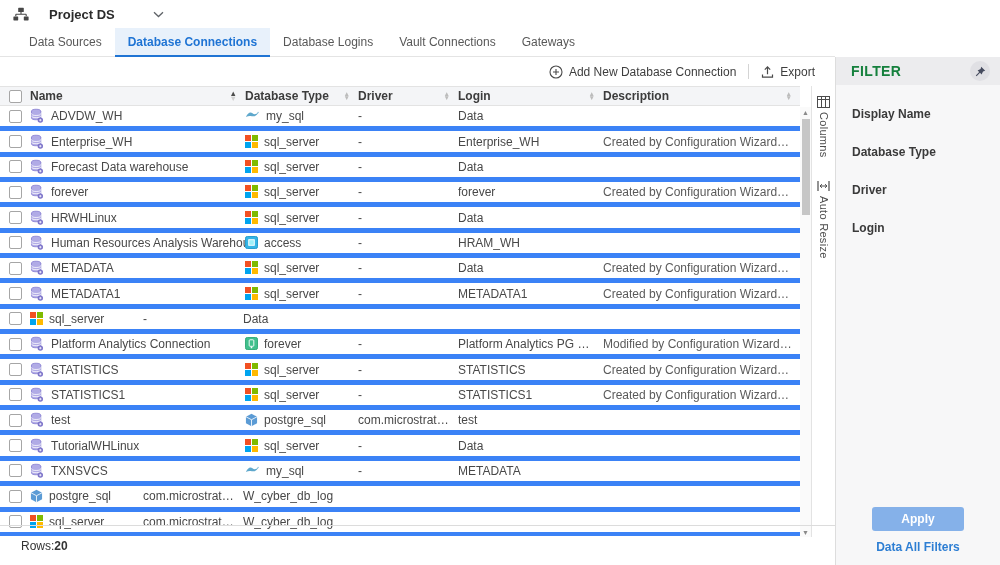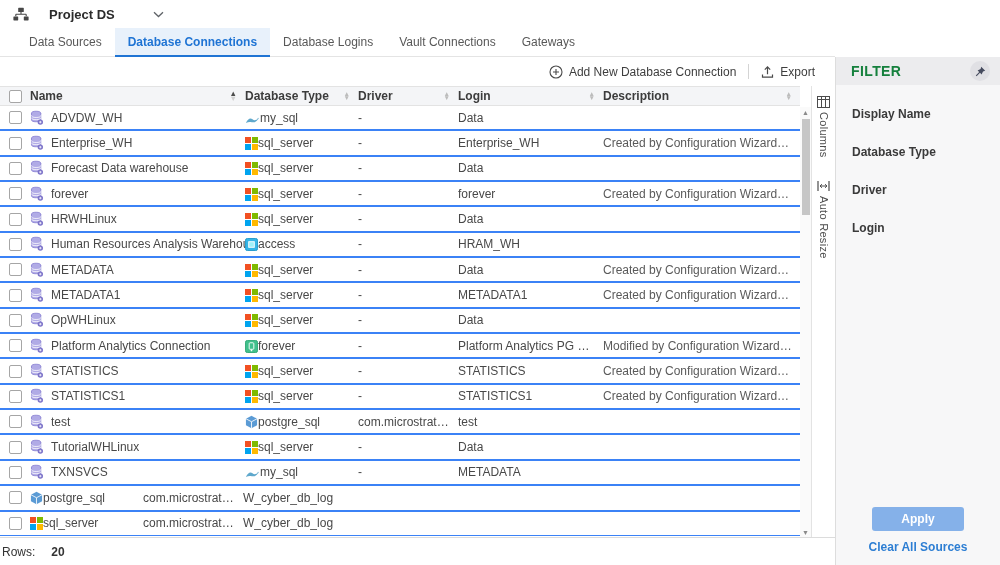--- a/index.html
+++ b/index.html
@@ -30,45 +30,45 @@
   .thead { display:flex; height:20px; background:#f4f5f7; border-top:1px solid #e3e3e3;
     border-bottom:1px solid #e3e3e3; align-items:center; font-weight:bold; color:#3c3c3c; }
   .cell-cb { width:30px; display:flex; justify-content:center; flex:none; }
   .cb { width:13px; height:13px; border:1px solid #a6a6a6; border-radius:2px; background:#fff; display:inline-block; }
   .th { display:flex; align-items:center; justify-content:space-between; padding-right:8px; flex:none; overflow:hidden; }
   .th-label { white-space:nowrap; overflow:hidden; text-overflow:ellipsis; }
   .sort-both { display:flex; flex-direction:column; line-height:4px; font-size:6.5px; color:#bcbcbc; }
   .sort-asc-up { font-size:7.5px; color:#4c4c4c; line-height:5px; }
   .sort-asc-dn { font-size:7.5px; color:#d0d0d0; line-height:5px; }
   .tbody { height:430px; overflow:hidden; }
-  .row { display:flex; align-items:center; height:25.35px; border-bottom:2px solid #3b82f6; }
+  .row { display:flex; align-items:center; height:25.35px; border-bottom:5px solid #3b82f6; }
   .cell { flex:none; padding-right:8px; white-space:nowrap; overflow:hidden; text-overflow:ellipsis; color:#484848; }
   .name-cell { display:flex; align-items:center; gap:7px; }
-  .type-cell { display:flex; align-items:flex-end; }
+  .type-cell { display:flex; align-items:flex-start; gap:6px; }
   .w-name { width:215px; } .w-type { width:113px; } .w-driver { width:100px; }
   .w-login { width:145px; } .w-desc { width:190px; flex:1 1 auto; }
   .desc-text { color:#5a5a5a; }
 
   
   .vscroll { position:absolute; left:800px; top:107px; width:11px; height:430px; background:#fafafa; }
   .vscroll .arr { position:absolute; left:0; width:11px; height:10px; font-size:7px; color:#8a8a8a;
     display:flex; align-items:center; justify-content:center; }
   .vscroll .thumb { position:absolute; left:1.5px; width:8px; top:12px; height:96px; background:#c6c6c6; }
 
   
   .side-strip { position:absolute; left:811px; top:86px; width:24px; height:451px;
     border-left:1px solid #e3e3e3; }
   .side-tool { display:flex; flex-direction:column; align-items:center; gap:4px; margin-top:10px; cursor:pointer; }
   .side-tool + .side-tool { margin-top:22px; }
   .side-label { writing-mode:vertical-rl; font-size:11px; color:#4c4c4c; letter-spacing:0.3px; }
 
   
-  .bottombar { position:absolute; left:0; bottom:0; width:835px; height:28px;
-    border-top:1px solid #dcdcdc; display:flex; align-items:center; padding-left:2px; color:#333; }
-  .rows-count { font-weight:bold; margin-left:16px; }
+  .bottombar { position:absolute; left:0; bottom:0; width:835px; height:40px;
+    border-top:1px solid #dcdcdc; display:flex; align-items:center; padding-left:21px; color:#333; }
+  .rows-count { font-weight:bold; margin-left:0; }
 
   
   .filter-panel { position:absolute; left:835px; top:57px; width:165px; height:508px;
     background:#f7f7f8; border-left:1px solid #dddddd; }
   .filter-head { height:28px; background:#ececee; display:flex; align-items:center;
     justify-content:space-between; padding:0 10px 0 15px; }
   .filter-title { font-weight:bold; font-size:14px; color:#15803d; letter-spacing:0.4px; }
   .pin-circle { width:20px; height:20px; border-radius:50%; background:#e0e0e4;
     display:flex; align-items:center; justify-content:center; cursor:pointer; }
   .filter-body { padding:22px 32px 0 16px; }
@@ -413,32 +413,20 @@
           <span>sql_server</span>
         </span>
         <span class="cell w-driver">-</span>
         <span class="cell w-login">METADATA1</span>
         <span class="cell w-desc desc-text">Created by Configuration Wizard for Histor...</span>
       </div>
       <div class="row">
         <span class="cell-cb">
           <span class="cb"></span>
         </span>
-        <span class="cell name-cell w-name">
-          <span>
-            <svg width="14" height="16" viewBox="0 0 16 17">
-              <ellipse cx="7" cy="3.1" rx="5.3" ry="2.3" fill="#b1abe6" stroke="#8c83d4"></ellipse>
-              <path d="M1.7 3.1 v7.4 a5.3 2.3 0 0 0 10.6 0 v-7.4" fill="#b1abe6" stroke="#8c83d4"></path>
-              <path d="M1.7 5.6 a5.3 2.3 0 0 0 10.6 0 M1.7 8.1 a5.3 2.3 0 0 0 10.6 0" stroke="#ffffff" stroke-width="0.9" fill="none"></path>
-              <circle cx="11.8" cy="13.2" r="3.1" fill="#7d74c9"></circle>
-              <path d="M10.4 13.2 h2.8 M11.8 11.8 v2.8" stroke="#ffffff" stroke-width="0.9"></path>
-            </svg>
-          </span>
-          <span>OpWHLinux</span>
-        </span>
         <span class="cell type-cell w-type">
           <span>
             <svg width="13" height="13" viewBox="0 0 13 13">
               <rect x="0" y="0" width="6" height="6" fill="#f25022"></rect>
               <rect x="7" y="0" width="6" height="6" fill="#7fba00"></rect>
               <rect x="0" y="7" width="6" height="6" fill="#00a4ef"></rect>
               <rect x="7" y="7" width="6" height="6" fill="#ffb900"></rect>
             </svg>
           </span>
           <span>sql_server</span>
@@ -711,15 +699,15 @@
     </span>
   </div>
   <div class="filter-body">
       <div class="filter-field">Display Name</div>
       <div class="filter-field">Database Type</div>
       <div class="filter-field">Driver</div>
       <div class="filter-field">Login</div>
     </div>
   <div class="filter-actions">
     <button class="apply-btn">Apply</button>
-    <span class="clear-link">Clear All Sources</span>
+    <span class="clear-link">Data All Filters</span>
   </div>
 </div>
 
 </body></html>

